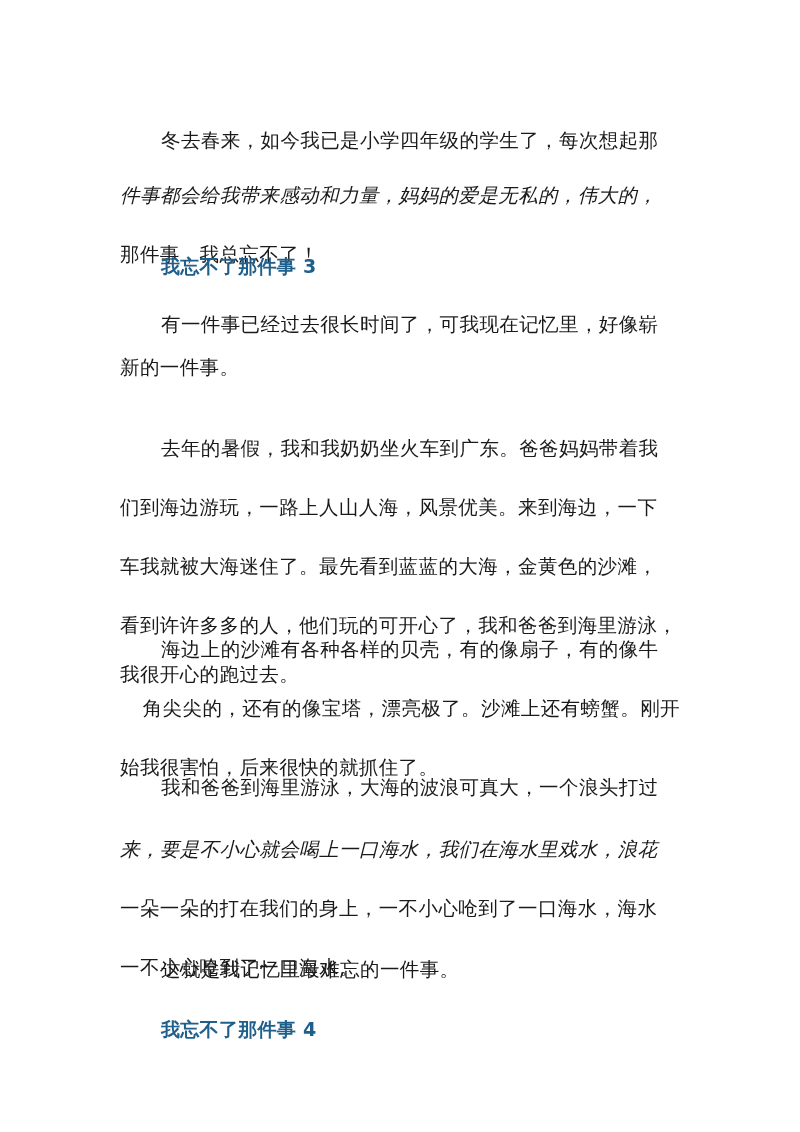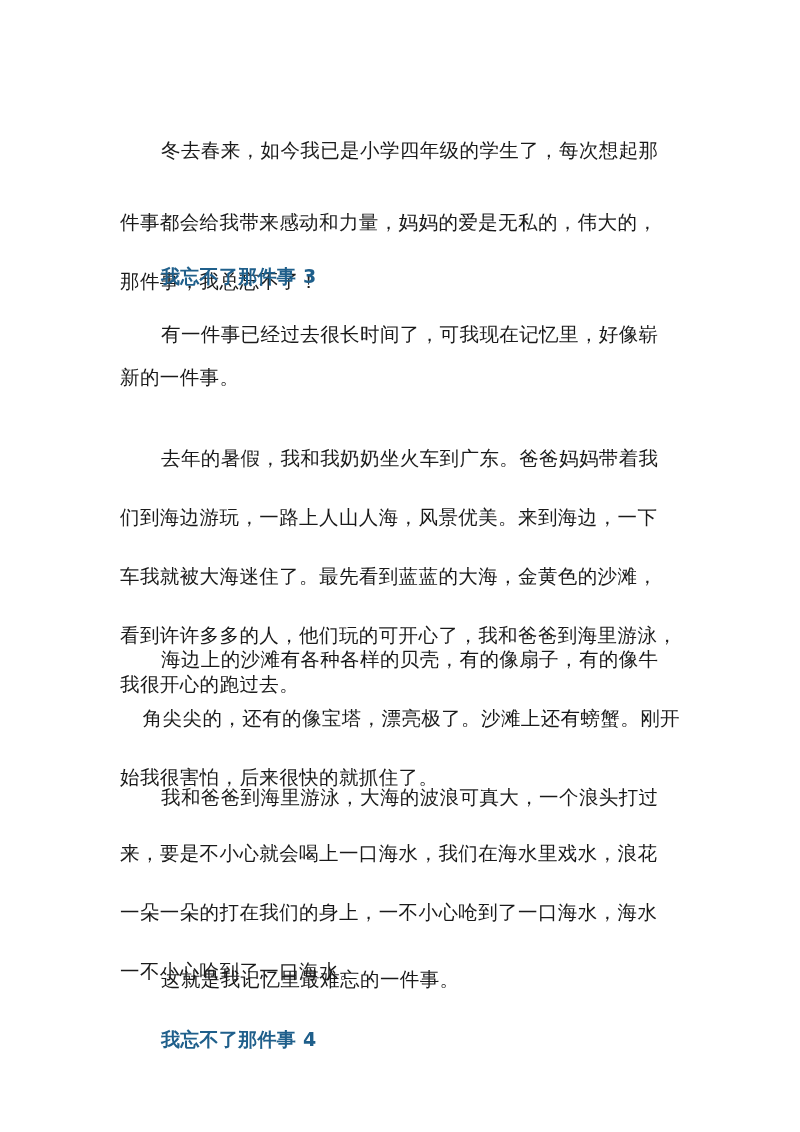--- a/index.html
+++ b/index.html
@@ -11,21 +11,21 @@
       width: 800px;
       height: 1132px;
       position: relative;
       overflow: hidden;
       font-family: "DejaVu Serif", "Liberation Serif", serif;
       color: #1a1a1a;
     }
     .page {
       position: absolute;
       left: 0;
-      top: 16px;
+      top: 6px;
       width: 800px;
       height: 961px;
     }
     .para {
       position: absolute;
       left: 120px;
       width: 560px;
       font-size: 19.5px;
       line-height: 38px;
       letter-spacing: 0.4px;
@@ -50,21 +50,21 @@
       letter-spacing: 0.3px;
     }
   </style>
 </head>
 <body>
 
 <div class="page">
 
   <p class="para" style="top:116px;">
     <span class="line indent">冬去春来，如今我已是小学四年级的学生了，每次想起那</span>
-    <span class="line" style="margin-top:34px;">件事都会给我带来感动和力量，妈妈的爱是无私的，伟大的，</span>
+    <span class="line" style="margin-top:17px;font-style:italic;">件事都会给我带来感动和力量，妈妈的爱是无私的，伟大的，</span>
     <span class="line" style="margin-top:21px;">那件事，我总忘不了！</span>
   </p>
 
   <h2 class="heading" style="top:247px;">我忘不了那件事 3</h2>
 
   <p class="para" style="top:300px;">
     <span class="line indent">有一件事已经过去很长时间了，可我现在记忆里，好像崭</span>
     <span class="line" style="margin-top:5px;">新的一件事。</span>
   </p>
 
@@ -77,21 +77,21 @@
   </p>
 
   <p class="para" style="top:625px;">
     <span class="line indent">海边上的沙滩有各种各样的贝壳，有的像扇子，有的像牛</span>
     <span class="line" style="margin-top:21px;text-align:right;">角尖尖的，还有的像宝塔，漂亮极了。沙滩上还有螃蟹。刚开</span>
     <span class="line" style="margin-top:21px;">始我很害怕，后来很快的就抓住了。</span>
   </p>
 
   <p class="para" style="top:763px;">
     <span class="line indent">我和爸爸到海里游泳，大海的波浪可真大，一个浪头打过</span>
-    <span class="line" style="margin-top:18px;">来，要是不小心就会喝上一口海水，我们在海水里戏水，浪花</span>
+    <span class="line" style="margin-top:24px;font-style:italic;">来，要是不小心就会喝上一口海水，我们在海水里戏水，浪花</span>
     <span class="line" style="margin-top:21px;">一朵一朵的打在我们的身上，一不小心呛到了一口海水，海水</span>
     <span class="line" style="margin-top:21px;">一不小心呛到了一口海水。</span>
   </p>
 
   <p class="para" style="top:945px;">
     <span class="line indent">这就是我记忆里最难忘的一件事。</span>
   </p>
 
   <h2 class="heading" style="top:1010px;">我忘不了那件事 4</h2>
 

